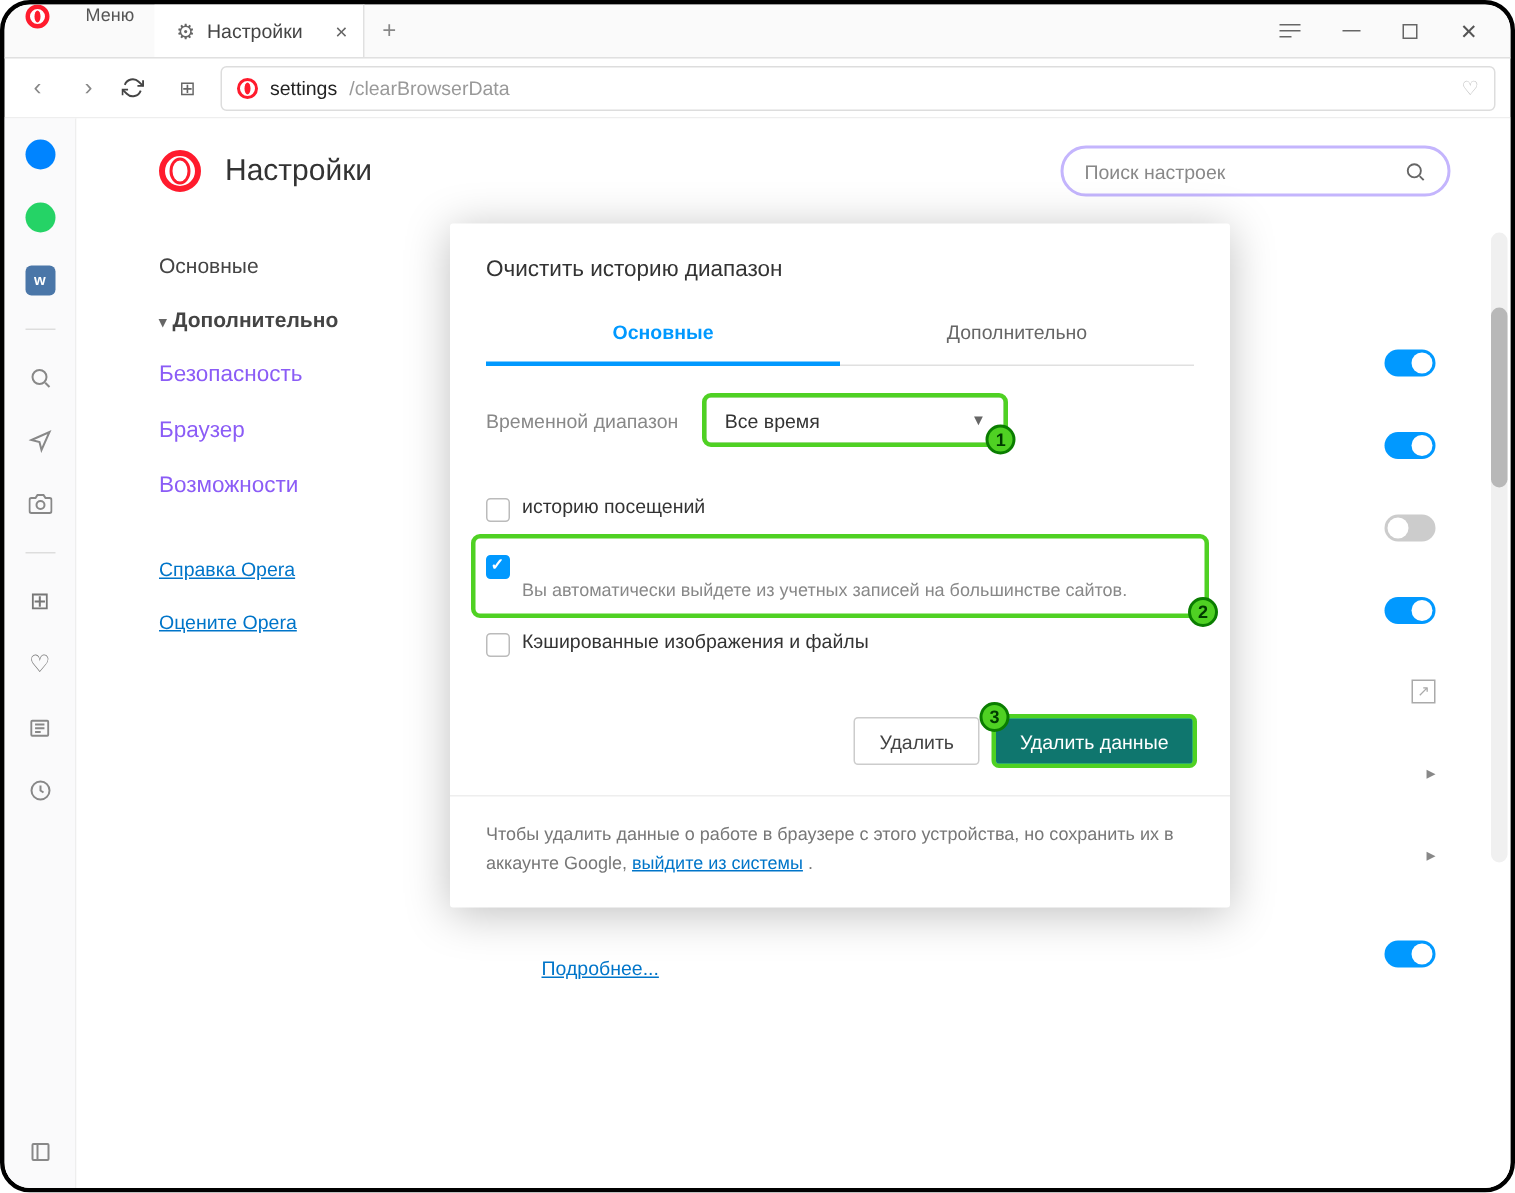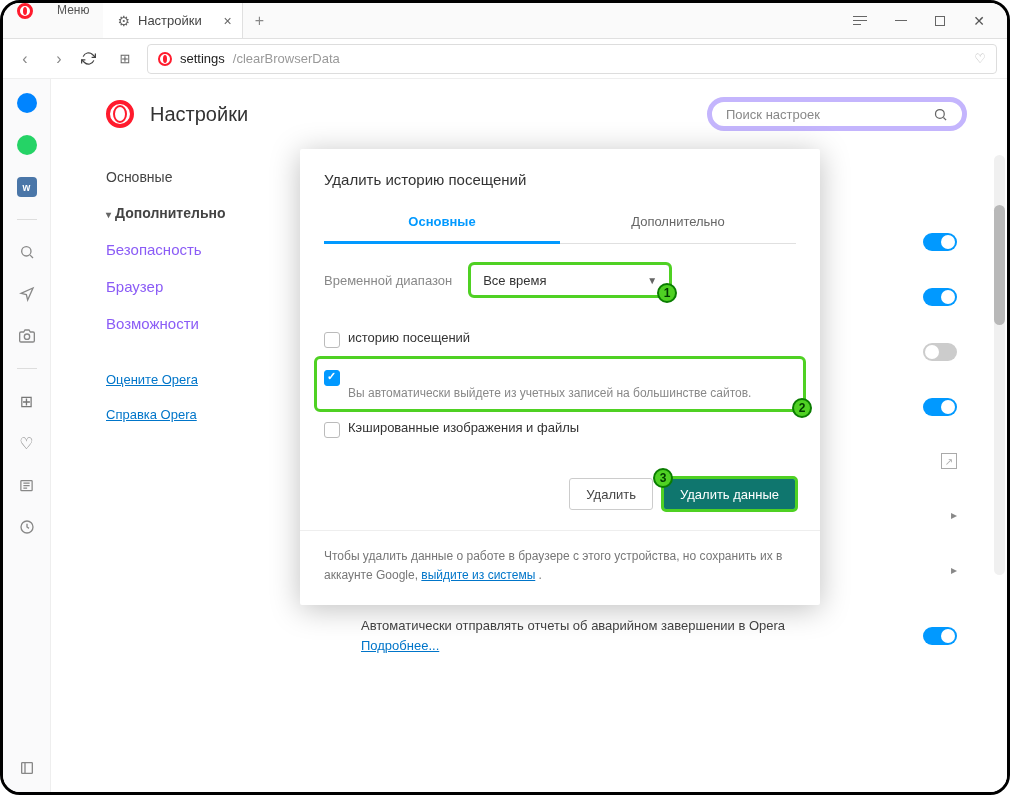--- a/index.html
+++ b/index.html
@@ -33,21 +33,21 @@
 .leftbar { width: 48px; background: #fafafb; border-right: 1px solid #eee; display: flex; flex-direction: column; align-items: center; padding-top: 14px; gap: 22px; }
 .leftbar .ic { width: 20px; height: 20px; display: flex; align-items: center; justify-content: center; font-size: 16px; color: #777; }
 .fb-ic { width: 20px; height: 20px; border-radius: 50%; background: #0084ff; position: relative; }
 .wa-ic { width: 20px; height: 20px; border-radius: 50%; background: #25d366; }
 .vk-ic { width: 20px; height: 20px; border-radius: 4px; background: #4a76a8; color: #fff; font-size: 10px; font-weight: bold; display: flex; align-items: center; justify-content: center; }
 .leftbar-bottom { margin-top: auto; margin-bottom: 14px; }
 
 .page { flex: 1; background: #fff; position: relative; overflow: hidden; }
 .page-header { display: flex; align-items: center; padding: 18px 40px 14px 55px; gap: 16px; }
 .page-header .title { font-size: 20px; color: #333; }
-.search-box { margin-left: auto; width: 260px; height: 34px; border: 5px solid #c4b5fd; border-radius: 17px; display: flex; align-items: center; padding: 0 14px; color: #888; font-size: 13px; }
+.search-box { margin-left: auto; width: 260px; height: 34px; border: 2px solid #c4b5fd; border-radius: 17px; display: flex; align-items: center; padding: 0 14px; color: #888; font-size: 13px; }
 .search-box .mag { margin-left: auto; color: #666; }
 
 .sidenav { position: absolute; left: 55px; top: 80px; width: 165px; font-size: 14px; }
 .sidenav .item { padding: 10px 0; color: #444; }
 .sidenav .item.active { font-weight: 600; }
 .sidenav .item.expand::before { content: '▾'; margin-right: 4px; font-size: 10px; color: #666; }
 .sidenav .sub { padding: 10px 0 10px 0; color: #8b5cf6; font-size: 15px; }
 .sidenav .link { padding: 10px 0; color: #0075c9; text-decoration: underline; font-size: 13px; }
 
 .bg-settings { position: absolute; left: 300px; right: 40px; top: 80px; }
@@ -201,22 +201,22 @@
         </div>
       </div>
 
       <div class="sidenav">
         <div class="item">Основные</div>
         <div class="item active expand">Дополнительно</div>
         <div class="sub">Безопасность</div>
         <div class="sub">Браузер</div>
         <div class="sub">Возможности</div>
         <div style="height:20px"></div>
+        <div class="link">Справка Opera</div>
         <div class="link">Оцените Opera</div>
-        <div class="link">Справка Opera</div>
       </div>
 
       <div class="bg-settings">
         <div class="bg-row">
             <span class="txt">...боту в сети еще ...чить</span>
           </div>
         <div class="bg-row">
             <span class="txt">...иса подсказок в</span>
             <div class="toggle"></div>
           </div>
@@ -238,32 +238,32 @@
           </div>
         <div class="bg-row">
             <span class="txt">...ент показывать на</span>
             <span class="chev">▸</span>
           </div>
         <div class="bg-row">
             <span class="txt">...о и кеш</span>
             <span class="chev">▸</span>
           </div>
         <div class="bg-row">
-            <span class="txt"><span>Автоматически отправлять отчеты об аварийном завершении в Opera</span><br><a>Подробнее...</a></span>
+            <span class="txt"><br><a>Подробнее...</a></span>
             <div class="toggle"></div>
           </div>
       </div>
 
       <div class="scrollbar-track">
         <div class="scrollbar-thumb"></div>
       </div>
 
       <div class="modal-overlay">
         <div class="modal">
-          <div class="modal-title">Удалить историю посещений</div>
+          <div class="modal-title">Очистить историю диапазон</div>
           <div class="modal-tabs">
             <div class="modal-tab active">Основные</div>
             <div class="modal-tab">Дополнительно</div>
           </div>
           <div class="modal-body">
             <div class="range-row">
               <span class="range-label">Временной диапазон</span>
               <div class="range-select hl-green">
                 <span>Все время</span>
                 <span class="caret">▼</span>

